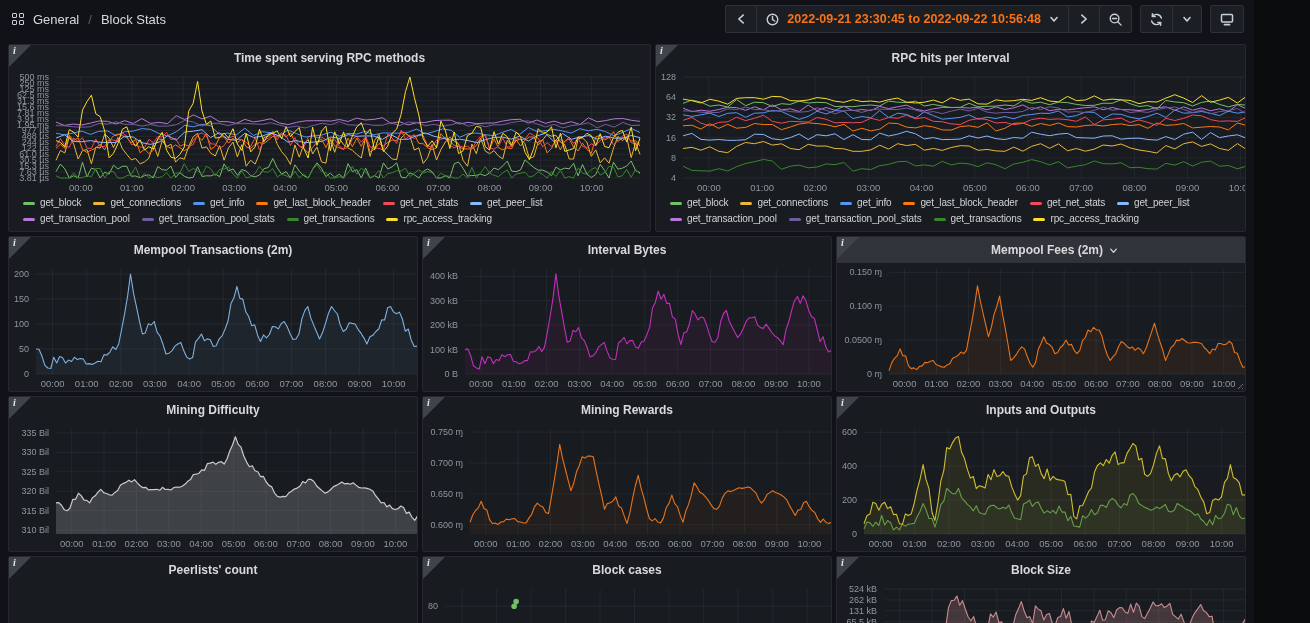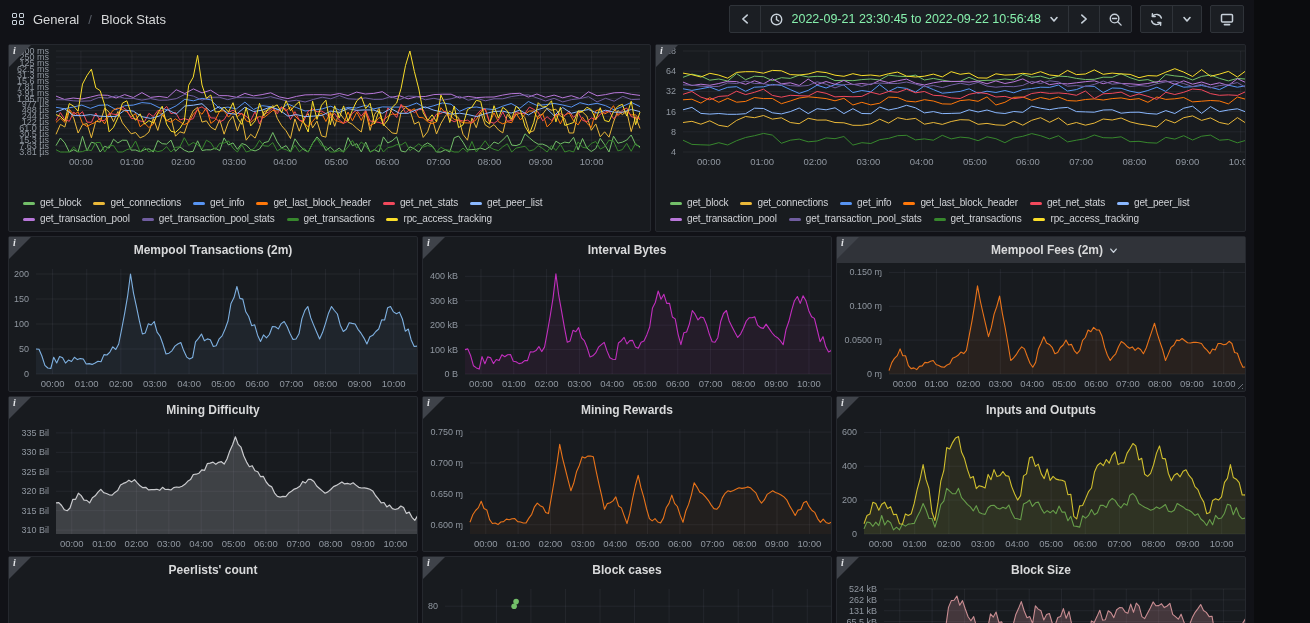--- a/index.html
+++ b/index.html
@@ -9,21 +9,21 @@
   .topbar{display:flex;justify-content:space-between;align-items:center;height:34px;padding:2px 10px 0 12px;}
   .crumbs{display:flex;align-items:center;gap:9px;}
   .apps-icon{display:grid;grid-template-columns:5px 5px;grid-template-rows:5px 5px;gap:2px;cursor:pointer;}
   .apps-icon i{border:1.2px solid #C7D0D9;border-radius:1px;}
   .crumb{color:#D8D9DA;cursor:pointer;}
   .crumb-sep{color:#5A5F68;}
   .controls{display:flex;align-items:center;gap:8px;}
   .btn-group{display:flex;align-items:stretch;background:#1B1E23;border:1px solid #2F3339;border-radius:2px;height:26px;}
   .tb-btn{display:flex;align-items:center;gap:7px;padding:0 8px;border-left:1px solid #2F3339;cursor:pointer;}
   .tb-btn:first-child{border-left:none;}
-  .time-text{font-size:12.5px;font-weight:normal;color:#86efac;white-space:nowrap;}
+  .time-text{font-size:12.5px;font-weight:bold;color:#f97316;white-space:nowrap;}
   .icon{display:block;}
   
   .dash{padding:0 8px;}
   .row{display:flex;gap:4px;margin-top:4px;}
   .row.first{margin-top:8px;}
   .row.r1{height:188px;}
   .row.r2,.row.r3{height:156px;}
   .row.r4{height:160px;}
   .panel{position:relative;background:#181B1F;border:1px solid #25282E;border-radius:2px;
          display:flex;flex-direction:column;min-width:0;}
@@ -117,20 +117,23 @@
     </div>
   </div>
 
   <div class="dash">
 
     <div class="row r1 first">
       <div class="panel p-fixed">
         <div class="info-corner">
             <span>i</span>
           </div>
+        <div class="panel-header">
+          <span class="panel-title">Time spent serving RPC methods</span>
+        </div>
         <div class="chart">
             <svg width="641" height="124">
               <line x1="47" y1="107" x2="631" y2="107" stroke="rgba(204,204,220,0.07)"></line>
               <text x="40" y="110" text-anchor="end" fill="#9097A0" font-size="9">3.81 µs</text>
               <line x1="47" y1="101.04820480874542" x2="631" y2="101.04820480874542" stroke="rgba(204,204,220,0.07)"></line>
               <text x="40" y="104.04820480874542" text-anchor="end" fill="#9097A0" font-size="9">7.63 µs</text>
               <line x1="47" y1="95.08521386039837" x2="631" y2="95.08521386039837" stroke="rgba(204,204,220,0.07)"></line>
               <text x="40" y="98.08521386039837" text-anchor="end" fill="#9097A0" font-size="9">15.3 µs</text>
               <line x1="47" y1="89.17271229153893" x2="631" y2="89.17271229153893" stroke="rgba(204,204,220,0.07)"></line>
               <text x="40" y="92.17271229153893" text-anchor="end" fill="#9097A0" font-size="9">30.5 µs</text>
@@ -236,20 +239,23 @@
             <div class="leg-item">
               <span class="leg-swatch" style="background: rgb(250, 222, 42);"></span>
               <span>rpc_access_tracking</span>
             </div>
           </div>
       </div>
       <div class="panel p-grow">
         <div class="info-corner">
             <span>i</span>
           </div>
+        <div class="panel-header">
+          <span class="panel-title">RPC hits per Interval</span>
+        </div>
         <div class="chart">
             <svg width="645" height="124">
               <line x1="27" y1="107" x2="635" y2="107" stroke="rgba(204,204,220,0.07)"></line>
               <text x="20" y="110" text-anchor="end" fill="#9097A0" font-size="9">4</text>
               <line x1="27" y1="86.80000000000001" x2="635" y2="86.80000000000001" stroke="rgba(204,204,220,0.07)"></line>
               <text x="20" y="89.80000000000001" text-anchor="end" fill="#9097A0" font-size="9">8</text>
               <line x1="27" y1="66.6" x2="635" y2="66.6" stroke="rgba(204,204,220,0.07)"></line>
               <text x="20" y="69.6" text-anchor="end" fill="#9097A0" font-size="9">16</text>
               <line x1="27" y1="46.400000000000006" x2="635" y2="46.400000000000006" stroke="rgba(204,204,220,0.07)"></line>
               <text x="20" y="49.400000000000006" text-anchor="end" fill="#9097A0" font-size="9">32</text>

